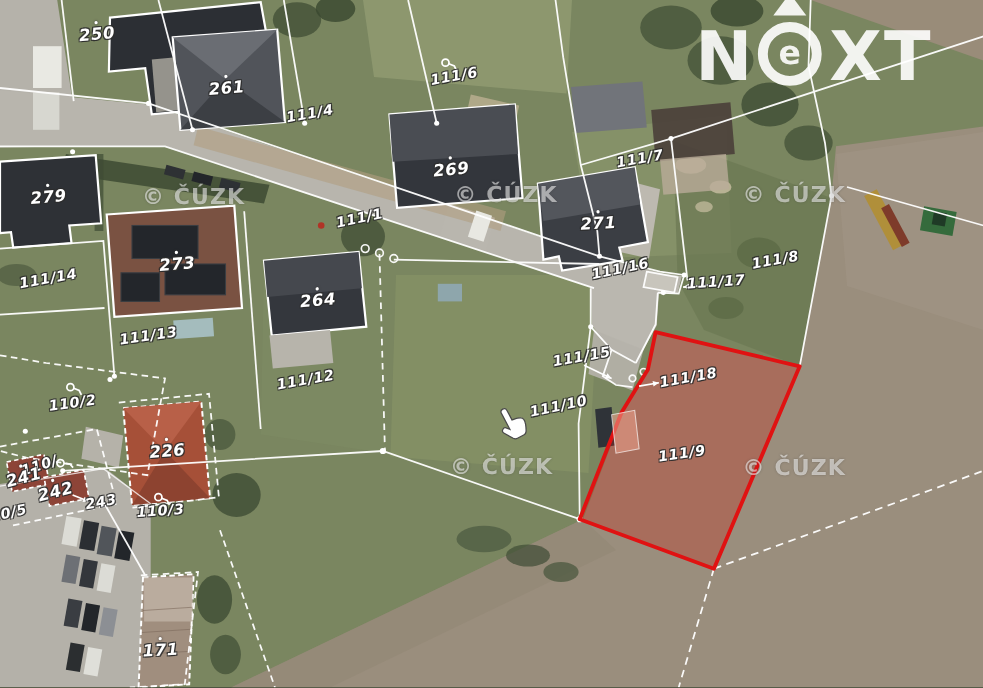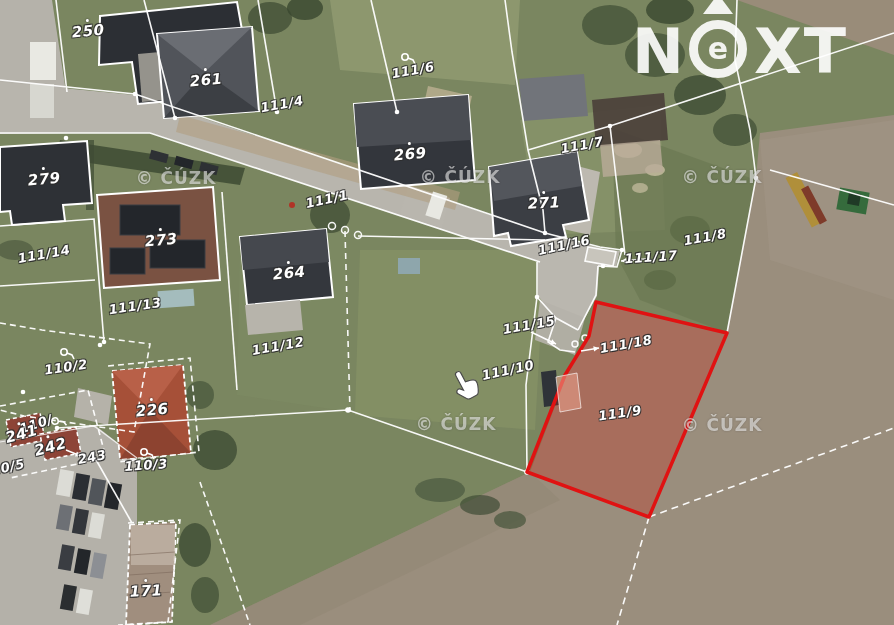--- a/index.html
+++ b/index.html
@@ -11,21 +11,21 @@
     color:var(--label-white,#fff);font-style:italic;font-weight:700;line-height:1;
     letter-spacing:.5px;white-space:nowrap;pointer-events:none;
     text-shadow:-1px -1px 0 rgba(45,45,45,.85),1px -1px 0 rgba(45,45,45,.85),
                 -1px 1px 0 rgba(45,45,45,.85),1px 1px 0 rgba(45,45,45,.85);}
   .map-label.house{font-size:15px;}
   .map-label.parcel{font-size:13px;}
   .map-label .hdot{width:3px;height:3px;border-radius:50%;background:#fff;
     box-shadow:0 0 2px #333;margin-bottom:2px;}
   
   .watermark{position:absolute;transform:translate(-50%,-50%);
-    color:var(--watermark-white,rgba(255,255,255,.55));font-size:17px;font-weight:700;
+    color:var(--watermark-white,rgba(255,255,255,.55));font-size:20px;font-weight:700;
     letter-spacing:1px;white-space:nowrap;pointer-events:none;
     text-shadow:0 0 2px rgba(50,50,50,.35);}
   
   #next-logo{position:absolute;left:632px;top:20px;display:flex;align-items:flex-end;
     gap:4px;color:var(--logo-white,rgba(255,255,255,.9));pointer-events:none;}
   #next-logo .glyph{font-size:62px;font-weight:800;line-height:.82;
     font-family:"DejaVu Sans",sans-serif;letter-spacing:-2px;}
   #e-wrap{position:relative;width:58px;height:58px;margin:0 3px;}
   #e-circle{position:absolute;left:0;bottom:0;width:40px;height:40px;border:9px solid
     var(--logo-white,rgba(255,255,255,.9));border-radius:50%;display:flex;

